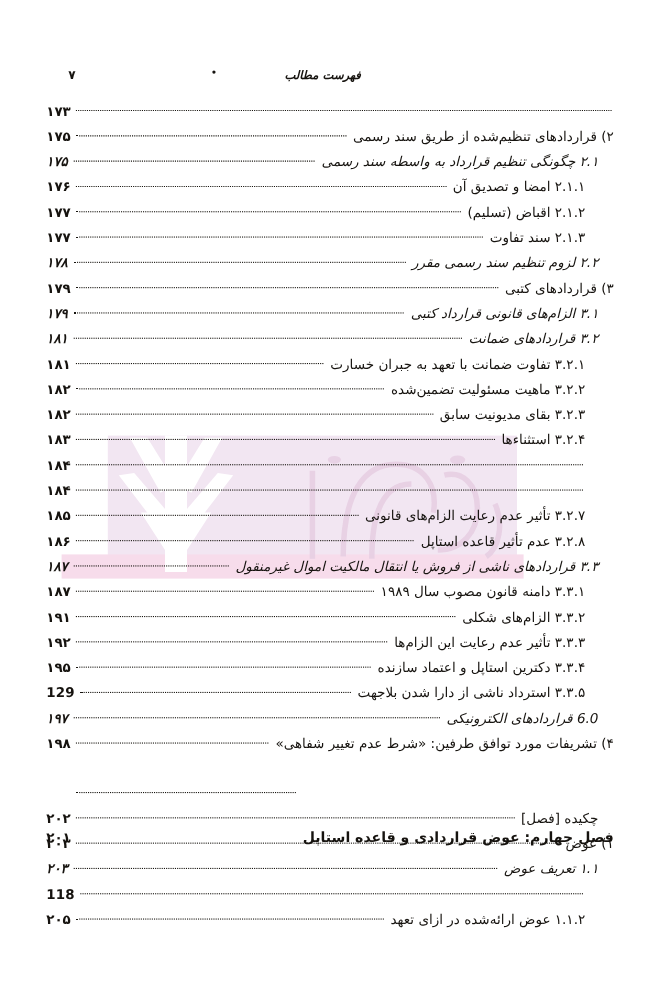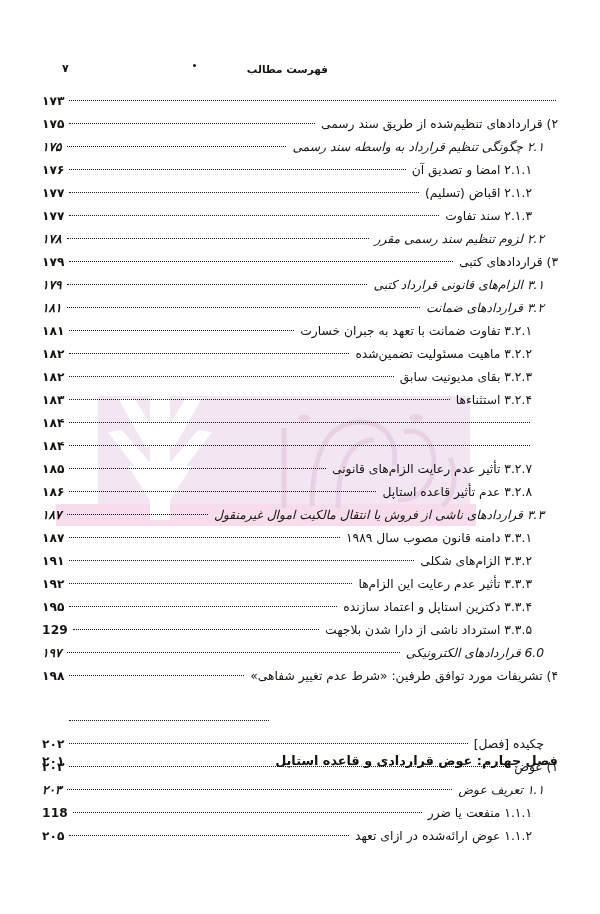--- a/index.html
+++ b/index.html
@@ -85,20 +85,21 @@
     height: 3px;
     background: #16130f;
     border-radius: 50%;
   }
   .hdr-title {
     position: absolute;
     right: 272px;
     top: 1px;
     font-size: 10.5px;
     font-weight: 700;
+    font-style: italic;
   }
 
   
   .toc {
     position: absolute;
     top: 90px;
     right: 42px;
     left: 42px;
     z-index: 3;
   }
@@ -344,21 +345,20 @@
           <span class="toc-label">۱) عوض</span>
           <span class="toc-dots"></span>
           <span class="toc-page">۲۰۳</span>
         </div>
         <div class="toc-row lvl-2 ind-1">
           <span class="toc-label">۱.۱ تعریف عوض</span>
           <span class="toc-dots"></span>
           <span class="toc-page">۲۰۳</span>
         </div>
         <div class="toc-row lvl-3 ind-2">
-          <span class="toc-label">۱.۱.۱ منفعت یا ضرر</span>
           <span class="toc-dots"></span>
           <span class="toc-page">118</span>
         </div>
         <div class="toc-row lvl-3 ind-2">
           <span class="toc-label">۱.۱.۲ عوض ارائه‌شده در ازای تعهد</span>
           <span class="toc-dots"></span>
           <span class="toc-page">۲۰۵</span>
         </div>
       </div>
   </div>

